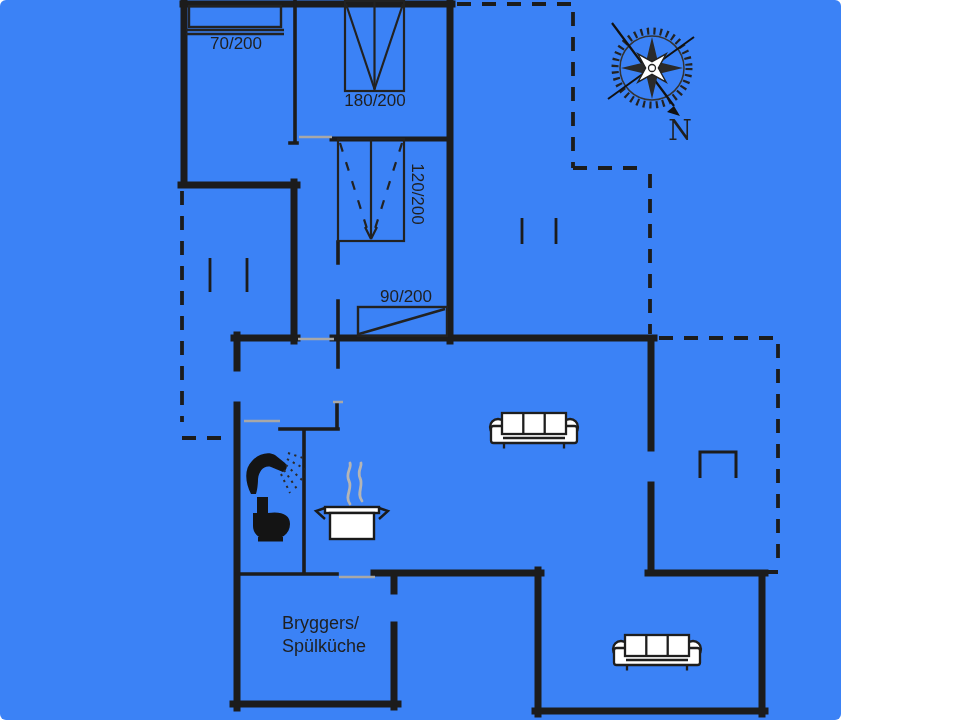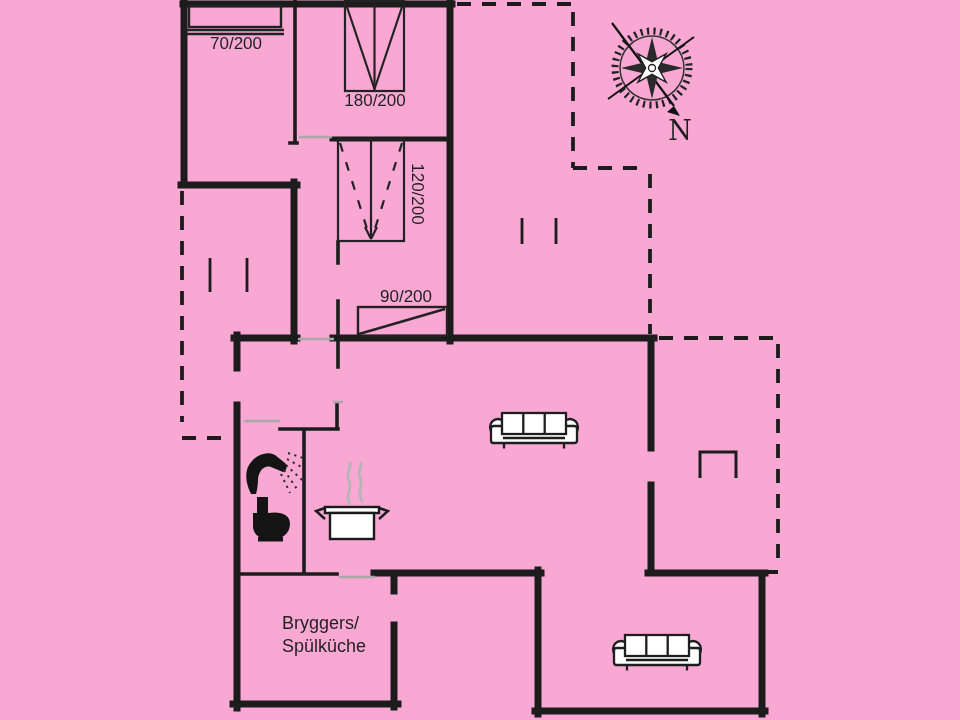--- a/index.html
+++ b/index.html
@@ -1,22 +1,23 @@
 <!DOCTYPE html>
 <html><head>
 <meta charset="utf-8">
 <title>Floor plan</title>
 <style>
   html,body{margin:0;padding:0;background:#ffffff;}
   .stage{
     position:relative;
-    width:960px;height:720px;
-    background:#f9a8d4;
+    width:841px;height:720px;
+    background:#3b82f6;
     overflow:hidden;
     font-family:"Liberation Sans", sans-serif;
+    border-radius:6px;
   }
   svg{position:absolute;left:0;top:0;}
   text{fill:#1f1f1f;}
   .dim-label{font-family:"Liberation Sans", sans-serif;font-size:17px;}
   .room-label{font-family:"Liberation Sans", sans-serif;font-size:18px;}
   .north-label{font-family:"DejaVu Serif", serif;font-size:27px;}
 </style>
 </head>
 <body>
 

